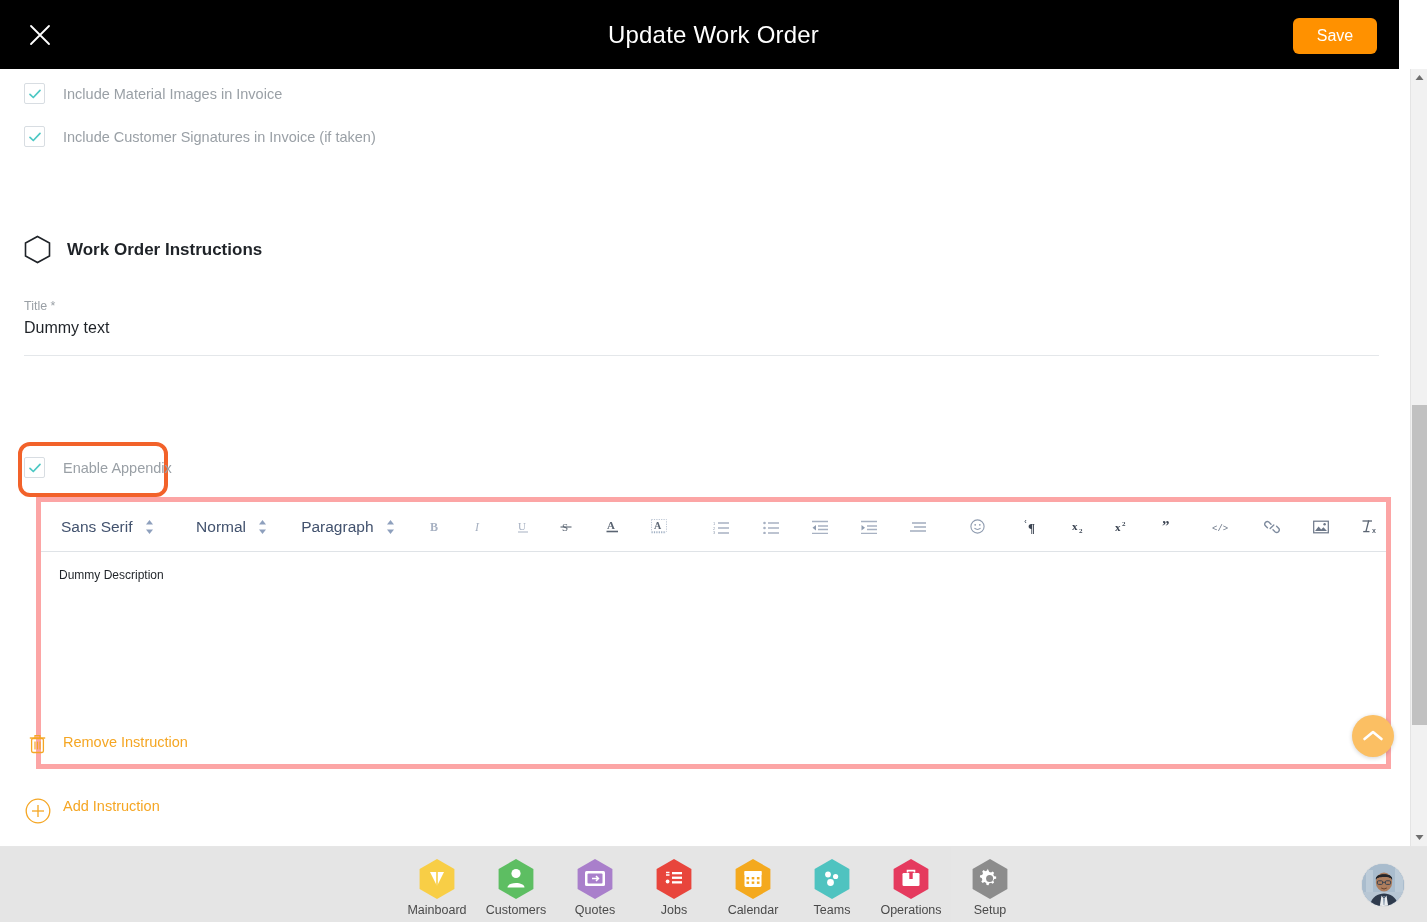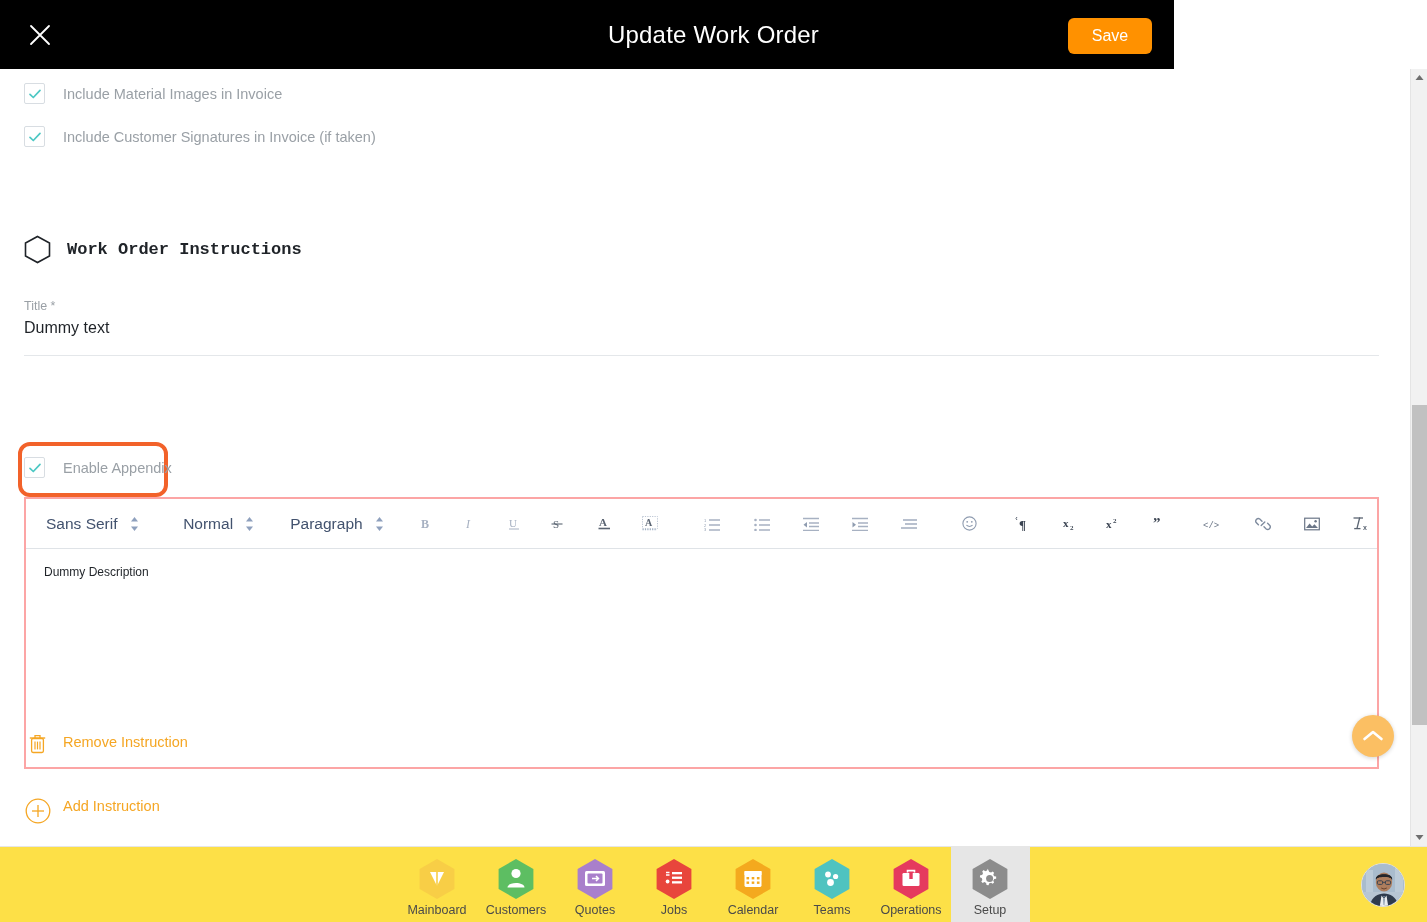--- a/index.html
+++ b/index.html
@@ -6,21 +6,21 @@
   html, body {
     width: 1427px; height: 922px;
     font-family: "Liberation Sans", sans-serif;
     background: #ffffff; overflow: hidden;
   }
   body { position: relative; }
 
   
   .header {
     position: absolute; top: 0; left: 0;
-    width: 1174px; height: 69px;
+    width: 1399px; height: 69px;
     background: #000000;
     display: flex; align-items: center;
   }
   .close-btn {
     position: absolute; left: 24px; top: 19px;
     width: 32px; height: 32px;
     display: flex; align-items: center; justify-content: center;
     cursor: pointer;
   }
   .close-btn svg { display: block; }
@@ -60,21 +60,21 @@
   }
   .cbox svg { display:block; }
   .cb-label {
     margin-left: 18px; font-size: 14.5px; color: #9aa0a6;
     white-space: nowrap;
   }
 
   
   .section-head {
     position: absolute; left: 24px; top: 166px;
-    display: flex; align-items: center; font-family: Liberation Mono, monospace;
+    display: flex; align-items: center;
   }
   .hex-outline { width: 27px; height: 29px; flex: 0 0 auto; }
   .section-title {
     margin-left: 16px; font-size: 17px; font-weight: bold; color: #1f2328;
   }
 
   
   .field { position: absolute; left: 24px; top: 230px; width: 1355px; }
   .field-label { font-size: 12.5px; color: #9aa0a6; }
   .field-value {
@@ -93,23 +93,23 @@
     width: 150px; height: 55px;
     border: 4px solid #F2622A; border-radius: 12px;
   }
   .appendix-row {
     position: absolute; left: 24px; top: 388px;
     display: flex; align-items: center;
   }
 
   
   .editor {
-    position: absolute; left: 24px; top: 428px;
+    position: absolute; left: 36px; top: 428px;
     width: 1355px; height: 272px;
-    border: 2px solid #fca5a5;
+    border: 5px solid #fca5a5;
     background: #ffffff;
   }
   .toolbar {
     height: 50px; border-bottom: 1px solid #dfe3e7;
     display: flex; align-items: center;
     padding: 0 6px;
   }
   .tb-select {
     display: flex; align-items: center; cursor: pointer;
     color: #42526e; font-size: 15.5px;
@@ -162,21 +162,21 @@
   .sb-thumb {
     position: absolute; left: 1px; top: 336px;
     width: 15px; height: 320px; background: #c1c1c1; border-radius: 0;
     cursor: pointer;
   }
 
   
   .bottombar {
     position: absolute; left: 0; bottom: 0;
     width: 1427px; height: 76px;
-    background: #fde047; border-top: 1px solid #e6e6e6;
+    background: #e5e5e5; border-top: 1px solid #e6e6e6;
   }
   .navgroup {
     position: absolute; left: 50%; transform: translateX(-50%);
     top: 0; height: 76px; display: flex; align-items: stretch;
   }
   .navitem {
     width: 79px; display: flex; flex-direction: column;
     align-items: center; justify-content: center;
     cursor: pointer; padding-top: 4px;
   }

